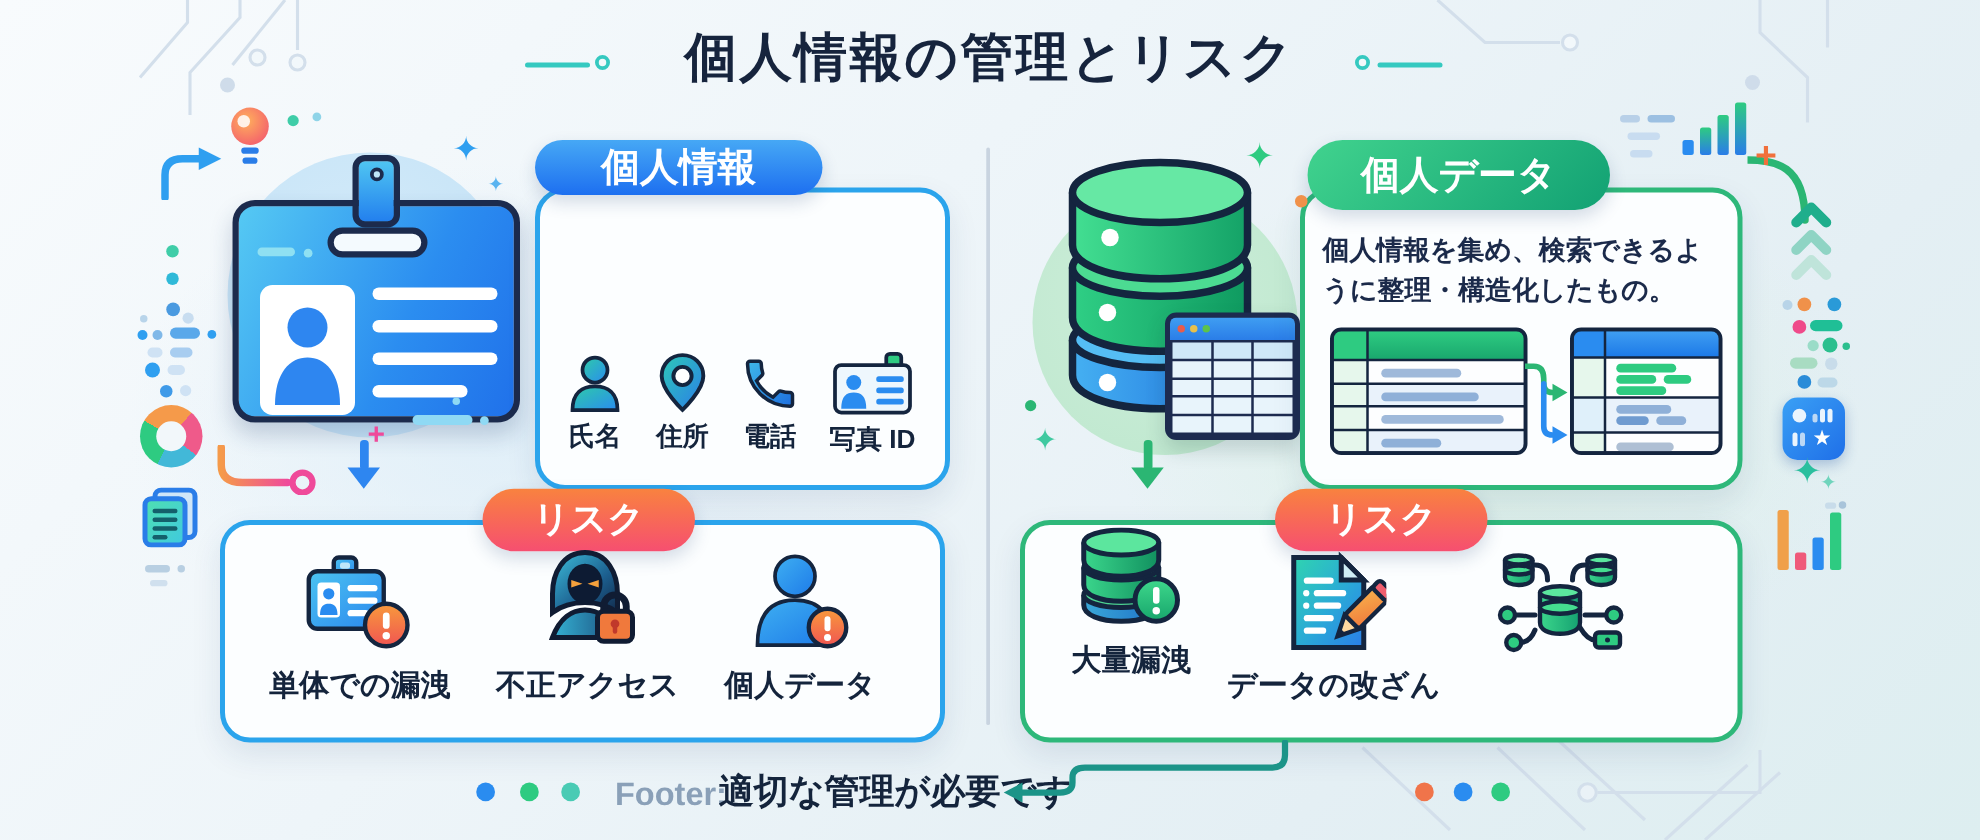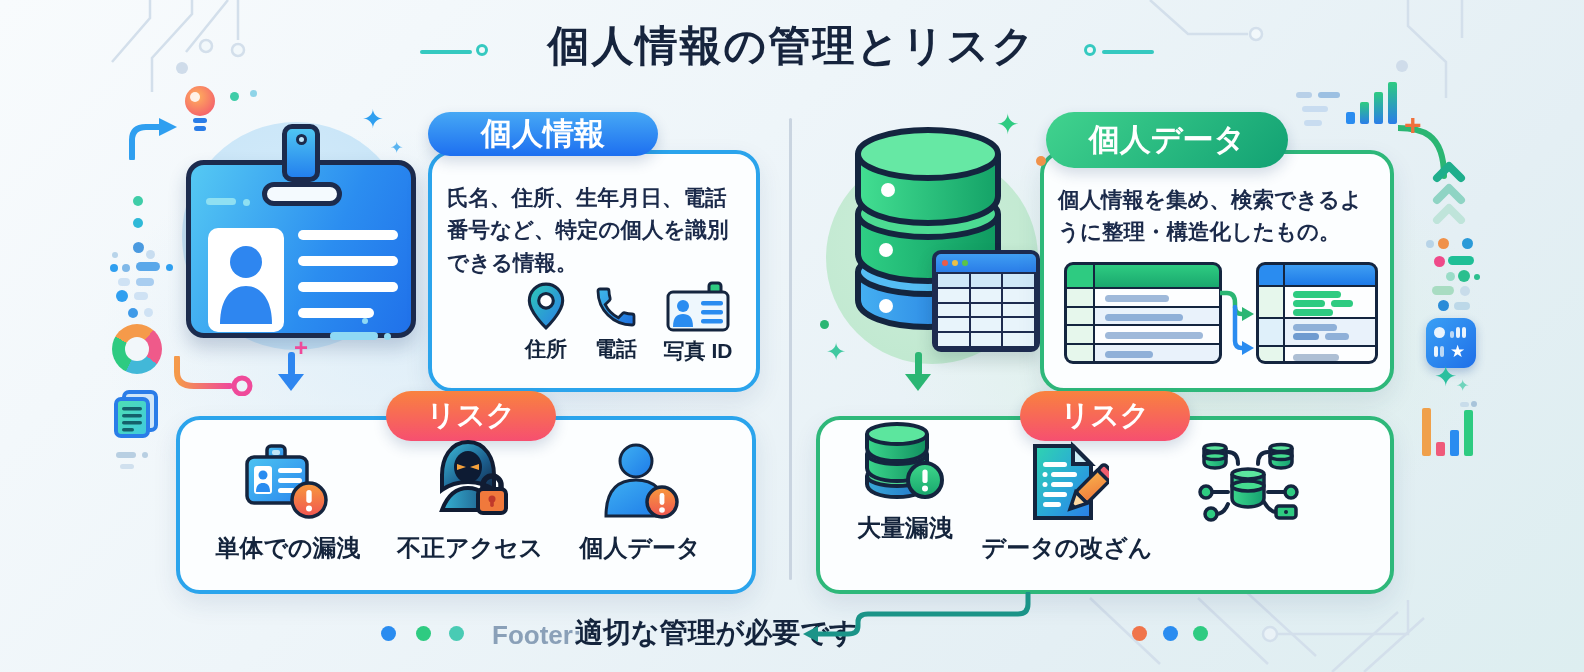--- a/index.html
+++ b/index.html
@@ -115,22 +115,34 @@
   <div class="bar" style="left:330px;top:332px;width:48px;height:8px;background:#8fd9f4;"></div>
   <div class="dot" style="left:384px;top:333px;width:7px;height:7px;background:#8fd9f4;"></div>
   <div class="dot" style="left:362px;top:318px;width:6px;height:6px;background:#8fd9f4;"></div>
   <div class="dstem" style="left:288px;top:352px;height:24px;background:#2e86f0;"></div>
   <div class="dhead" style="left:278px;top:374px;border-top:17px solid #2e86f0;"></div>
 
   <div class="panel blue" style="left:428px;top:150px;width:332px;height:242px;"></div>
   <div class="pill blue" style="left:428px;top:112px;width:230px;height:44px;font-size:31px;">
     <span>個人情報</span>
   </div>
-  <div class="desc" style="left:447px;top:182px;width:298px;">氏名、住所、生年月日、電話番号など、特定の個人を識別できる情報。</div>
-
+
+  <div class="pi-item" style="left:438px;top:283px;">
+    <svg width="48" height="48" viewBox="0 0 48 48">
+      <defs>
+          <linearGradient id="gPer" x1="0" y1="0" x2="1" y2="1">
+            <stop offset="0" stop-color="#2ecba8"></stop>
+            <stop offset="1" stop-color="#2a8cf0"></stop>
+          </linearGradient>
+        </defs>
+      <circle cx="24" cy="13" r="10" fill="url(#gPer)" stroke="#14253f" stroke-width="3"></circle>
+      <path d="M6 45 C6 31 14 26 24 26 C34 26 42 31 42 45 Z" fill="url(#gPer)" stroke="#14253f" stroke-width="3"></path>
+    </svg>
+    <div class="pi-label">氏名</div>
+  </div>
   <div class="pi-item" style="left:508px;top:281px;">
     <svg width="50" height="50" viewBox="0 0 48 48">
       <defs>
           <linearGradient id="gPin" x1="0" y1="0" x2="1" y2="1">
             <stop offset="0" stop-color="#2ec9b8"></stop>
             <stop offset="1" stop-color="#2a7de8"></stop>
           </linearGradient>
         </defs>
       <path d="M24 3 C15 3 8 10 8 19 C8 30 24 45 24 45 C24 45 40 30 40 19 C40 10 33 3 24 3 Z" fill="url(#gPin)" stroke="#14253f" stroke-width="3"></path>
       <circle cx="24" cy="19" r="7" fill="#ffffff" stroke="#14253f" stroke-width="3"></circle>

